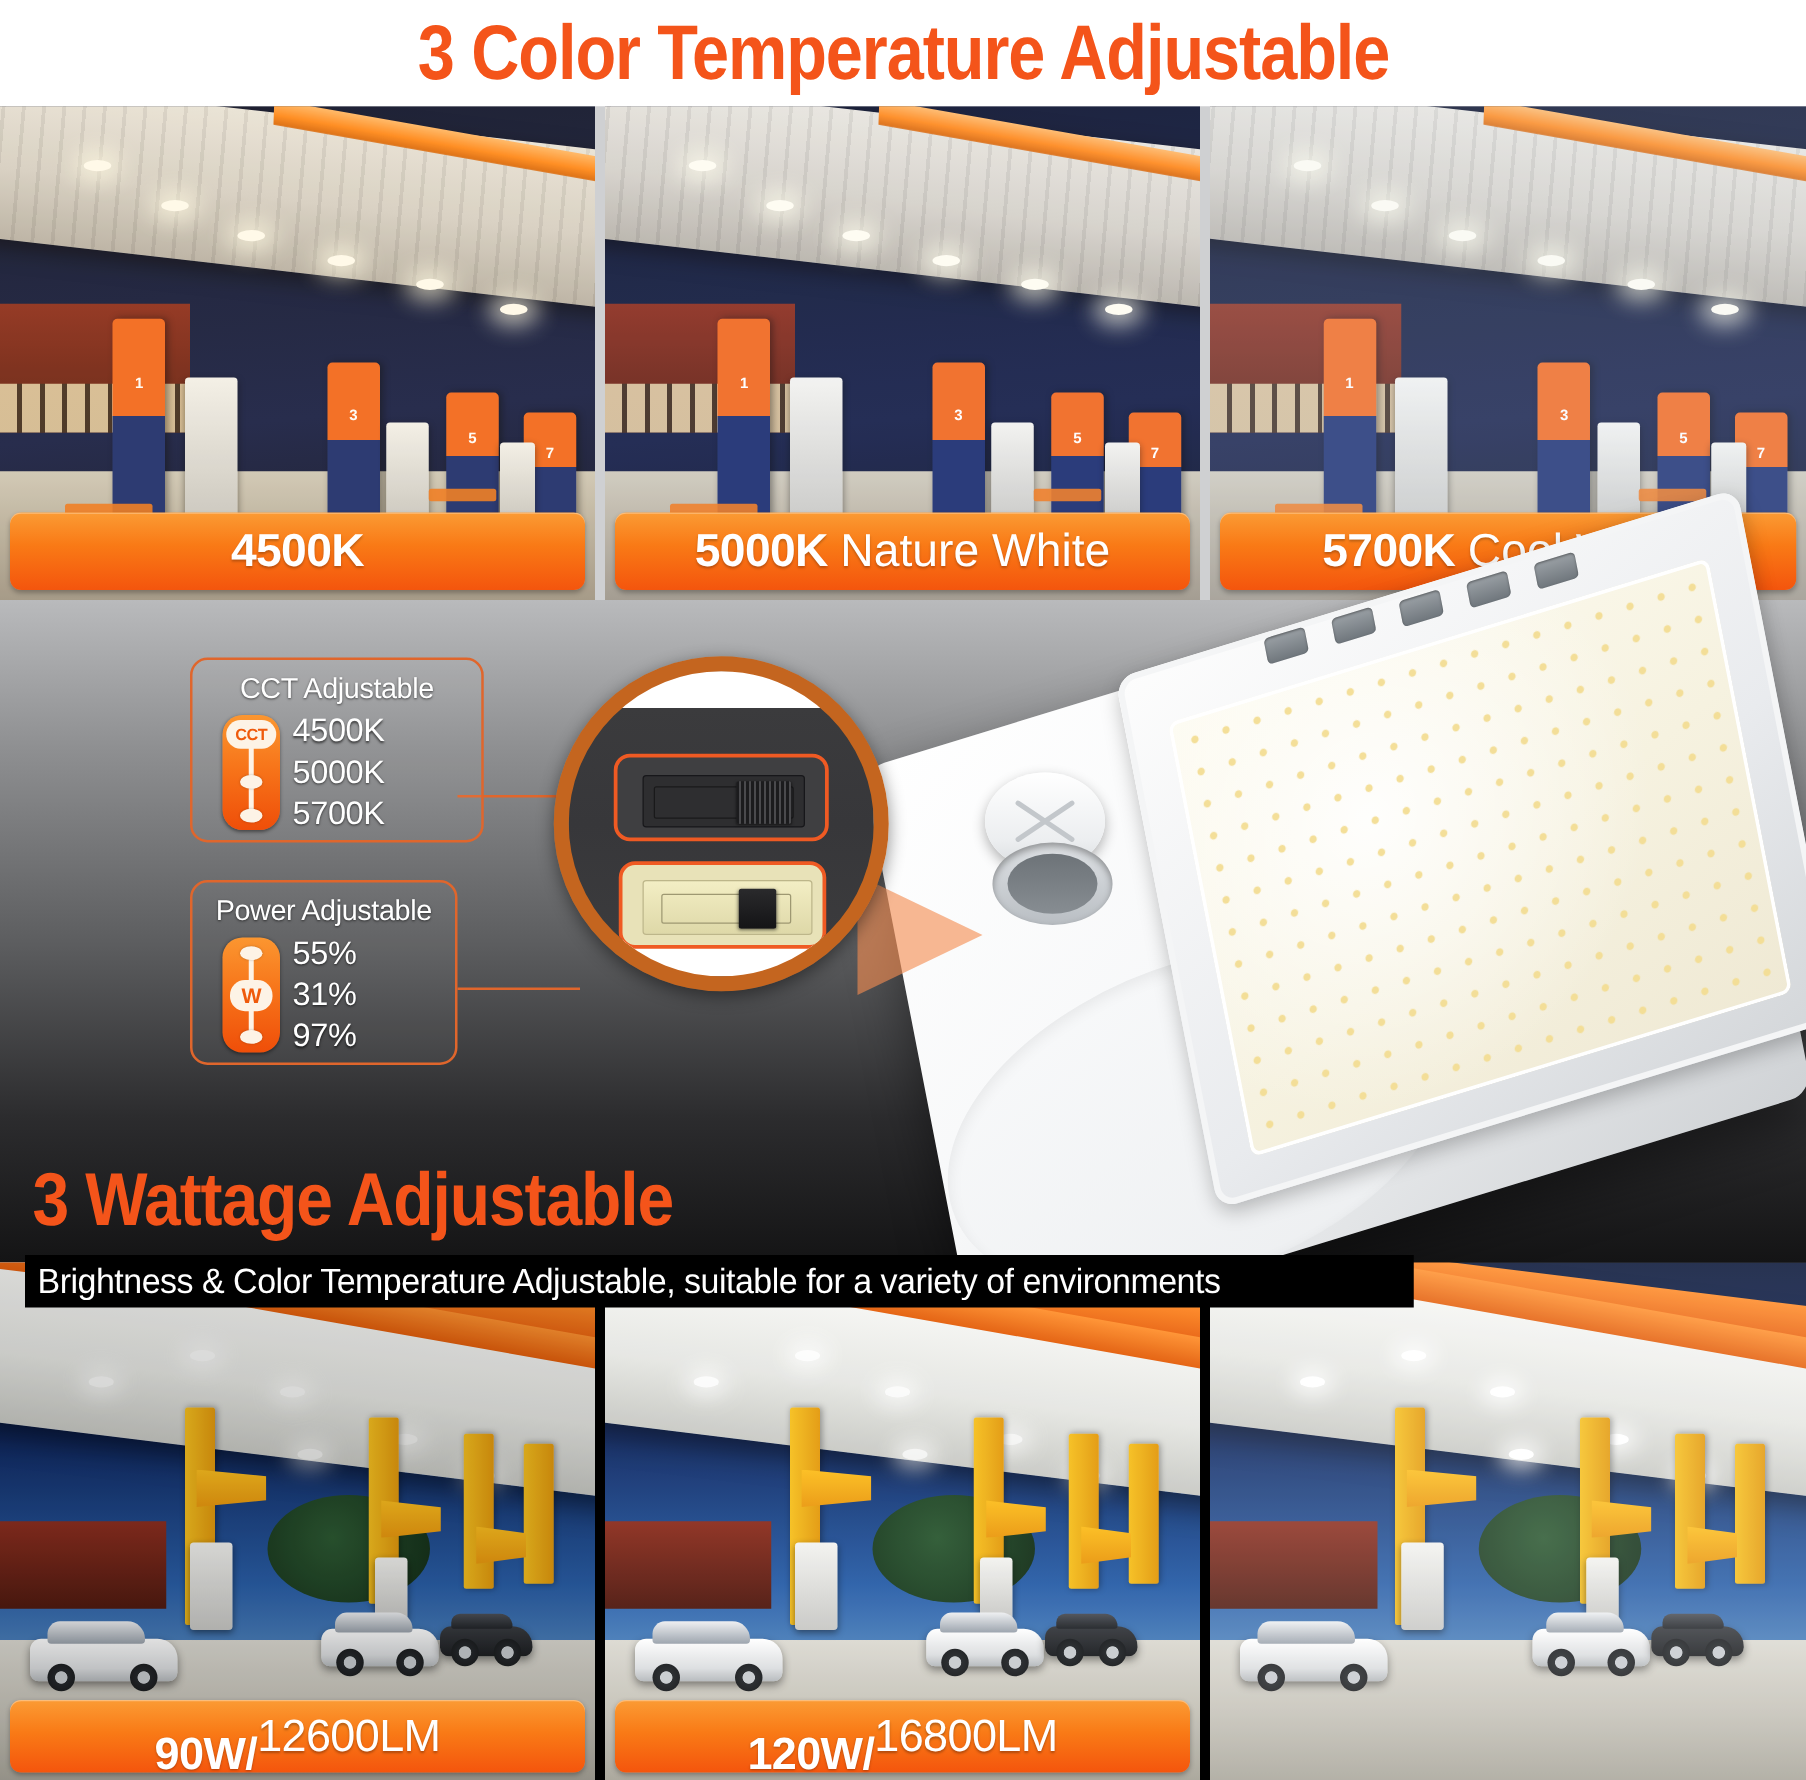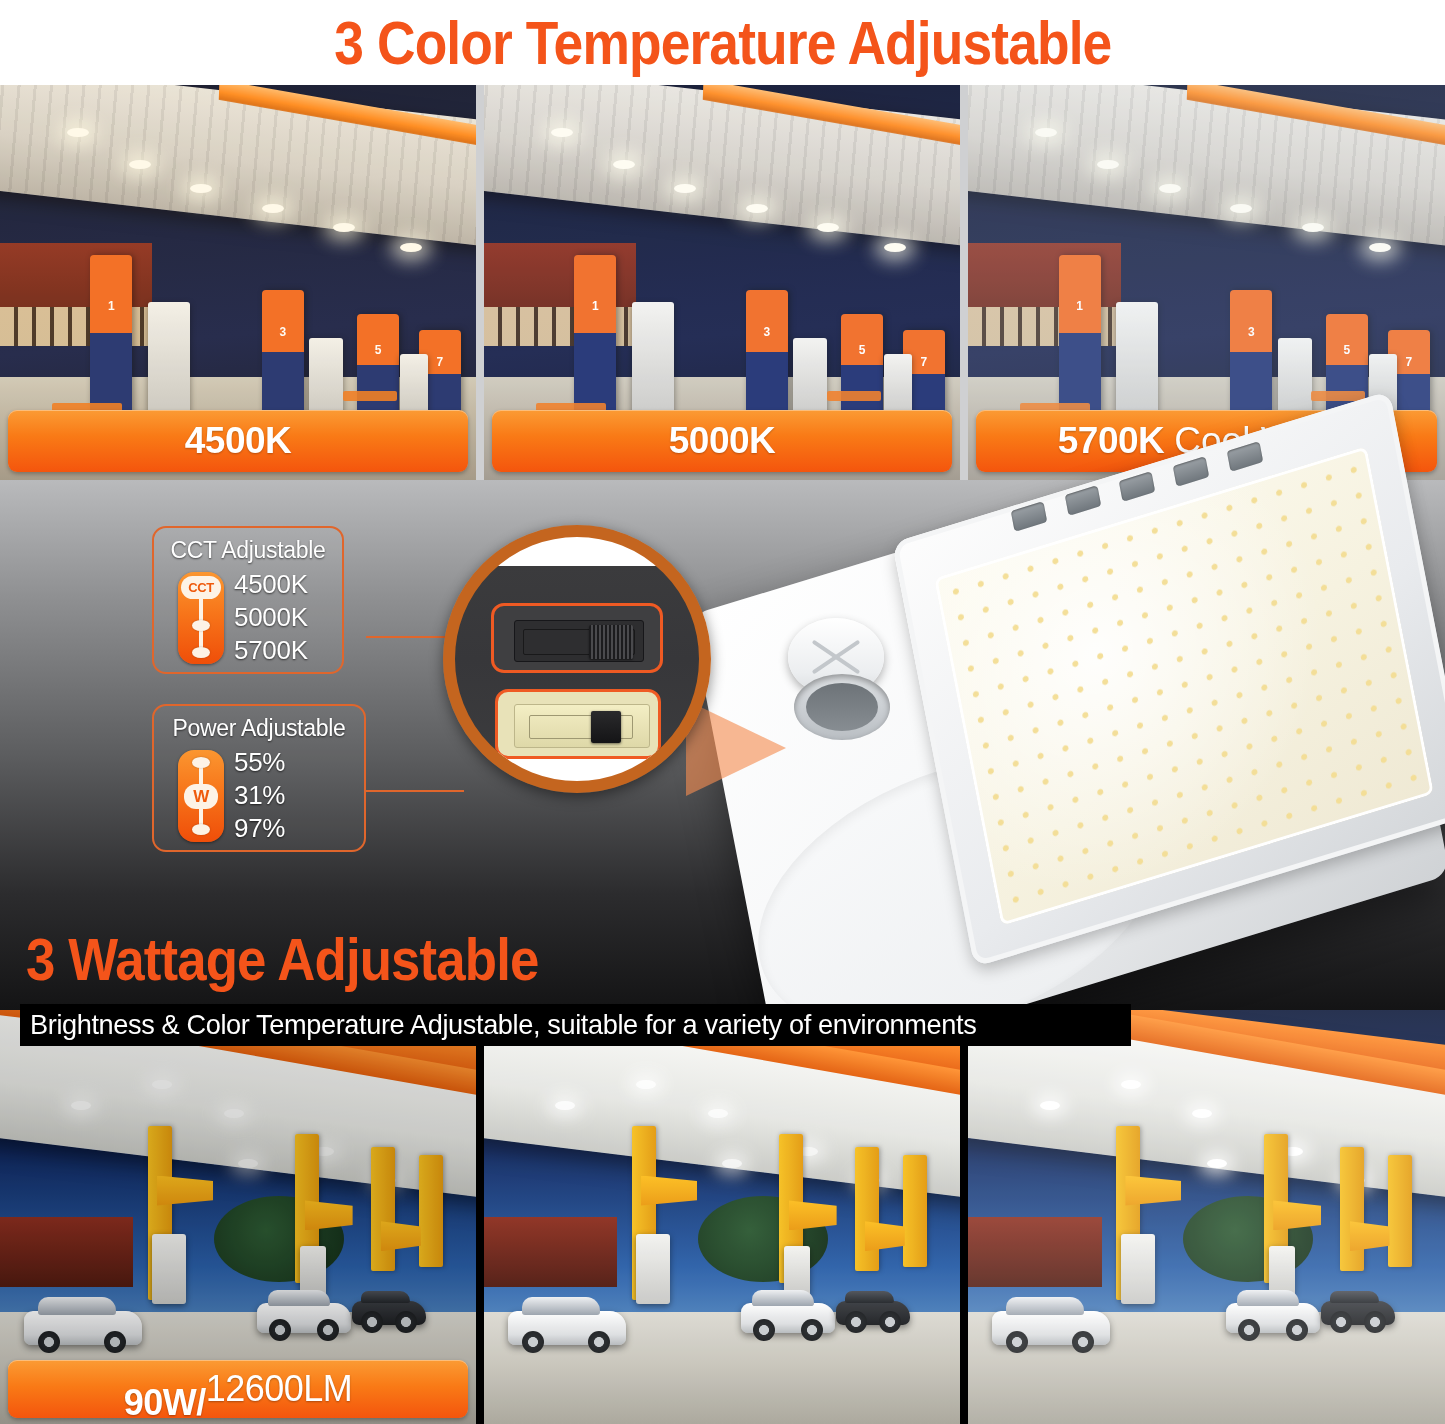--- a/index.html
+++ b/index.html
@@ -107,21 +107,21 @@
     position:absolute; left:0; top:480px; width:1445px; height:530px;
     background:linear-gradient(180deg,#b9babc 0%,#8f9092 22%,#5c5d5f 52%,#2c2c2e 78%,#141415 100%);
     overflow:hidden;
   }
 
   
   .info-box{
     position:absolute; border:2px solid #e0662c; border-radius:14px;
     background:rgba(255,255,255,.045);
   }
-  #cct-box{ left:152px; top:526px; width:192px; height:148px; }
+  #cct-box{ left:152px; top:526px; width:235px; height:148px; }
   #pwr-box{ left:152px; top:704px; width:214px; height:148px; }
   .info-title{
     position:absolute; left:0; right:0; top:9px; text-align:center;
     color:#fff; font-size:23px; letter-spacing:-.3px;
     text-shadow:0 1px 2px rgba(0,0,0,.6);
   }
   .badge{
     position:absolute; left:24px; top:44px; width:46px; height:92px;
     border-radius:16px;
     background:linear-gradient(180deg,#fb9630 0%,#f7751a 45%,#ef4e09 100%);
@@ -447,20 +447,21 @@
       <div class="pump-box" style="left:31%;width:42px;height:29%"></div>
       <div class="pump-box" style="left:65%;width:34px;height:20%"></div>
       <div class="pump-box" style="left:84%;width:28px;height:16%"></div>
       <div class="curb" style="left:11%;width:70px;bottom:17%"></div>
       <div class="curb" style="left:41%;width:76px;bottom:12%"></div>
       <div class="curb" style="left:72%;width:54px;bottom:20%"></div>
       <div class="bright-ov" style="background:rgba(235,242,255,.07)"></div>
     </div>
     <div class="cct-label">
       <span class="k">5000K</span>
+      <span class="w">Nature White</span>
     </div>
   </div>
 
   <div class="cct-cell last">
     <div class="station">
       <div class="sky"></div>
       <div class="canopy"></div>
       <div class="canopy-ribs"></div>
       <div class="canopy-edge"></div>
       <div class="cl" style="left:14%;top:11%"></div>
@@ -651,20 +652,24 @@
       <div class="car" style="left:54%;bottom:22%;width:94px;height:30px">
         <span class="wh" style="left:12px"></span>
           <span class="wh" style="right:12px"></span>
       </div>
       <div class="car dark" style="left:74%;bottom:24%;width:74px;height:24px">
         <span class="wh" style="left:9px"></span>
           <span class="wh" style="right:9px"></span>
       </div>
       <div class="bright-ov" style="background:rgba(255,255,255,.04)"></div>
     </div>
+    <div class="watt-label">
+      <span class="a">120W/</span>
+      <span class="b">16800LM</span>
+    </div>
   </div>
 
   <div class="watt-cell last">
     <div class="station">
       <div class="dusk-sky"></div>
       <div class="dusk-canopy"></div>
       <div class="dusk-stripe"></div>
       <div class="dusk-stripe2"></div>
       <div class="dl" style="left:15%;top:22%"></div>
       <div class="dl" style="left:32%;top:17%"></div>

